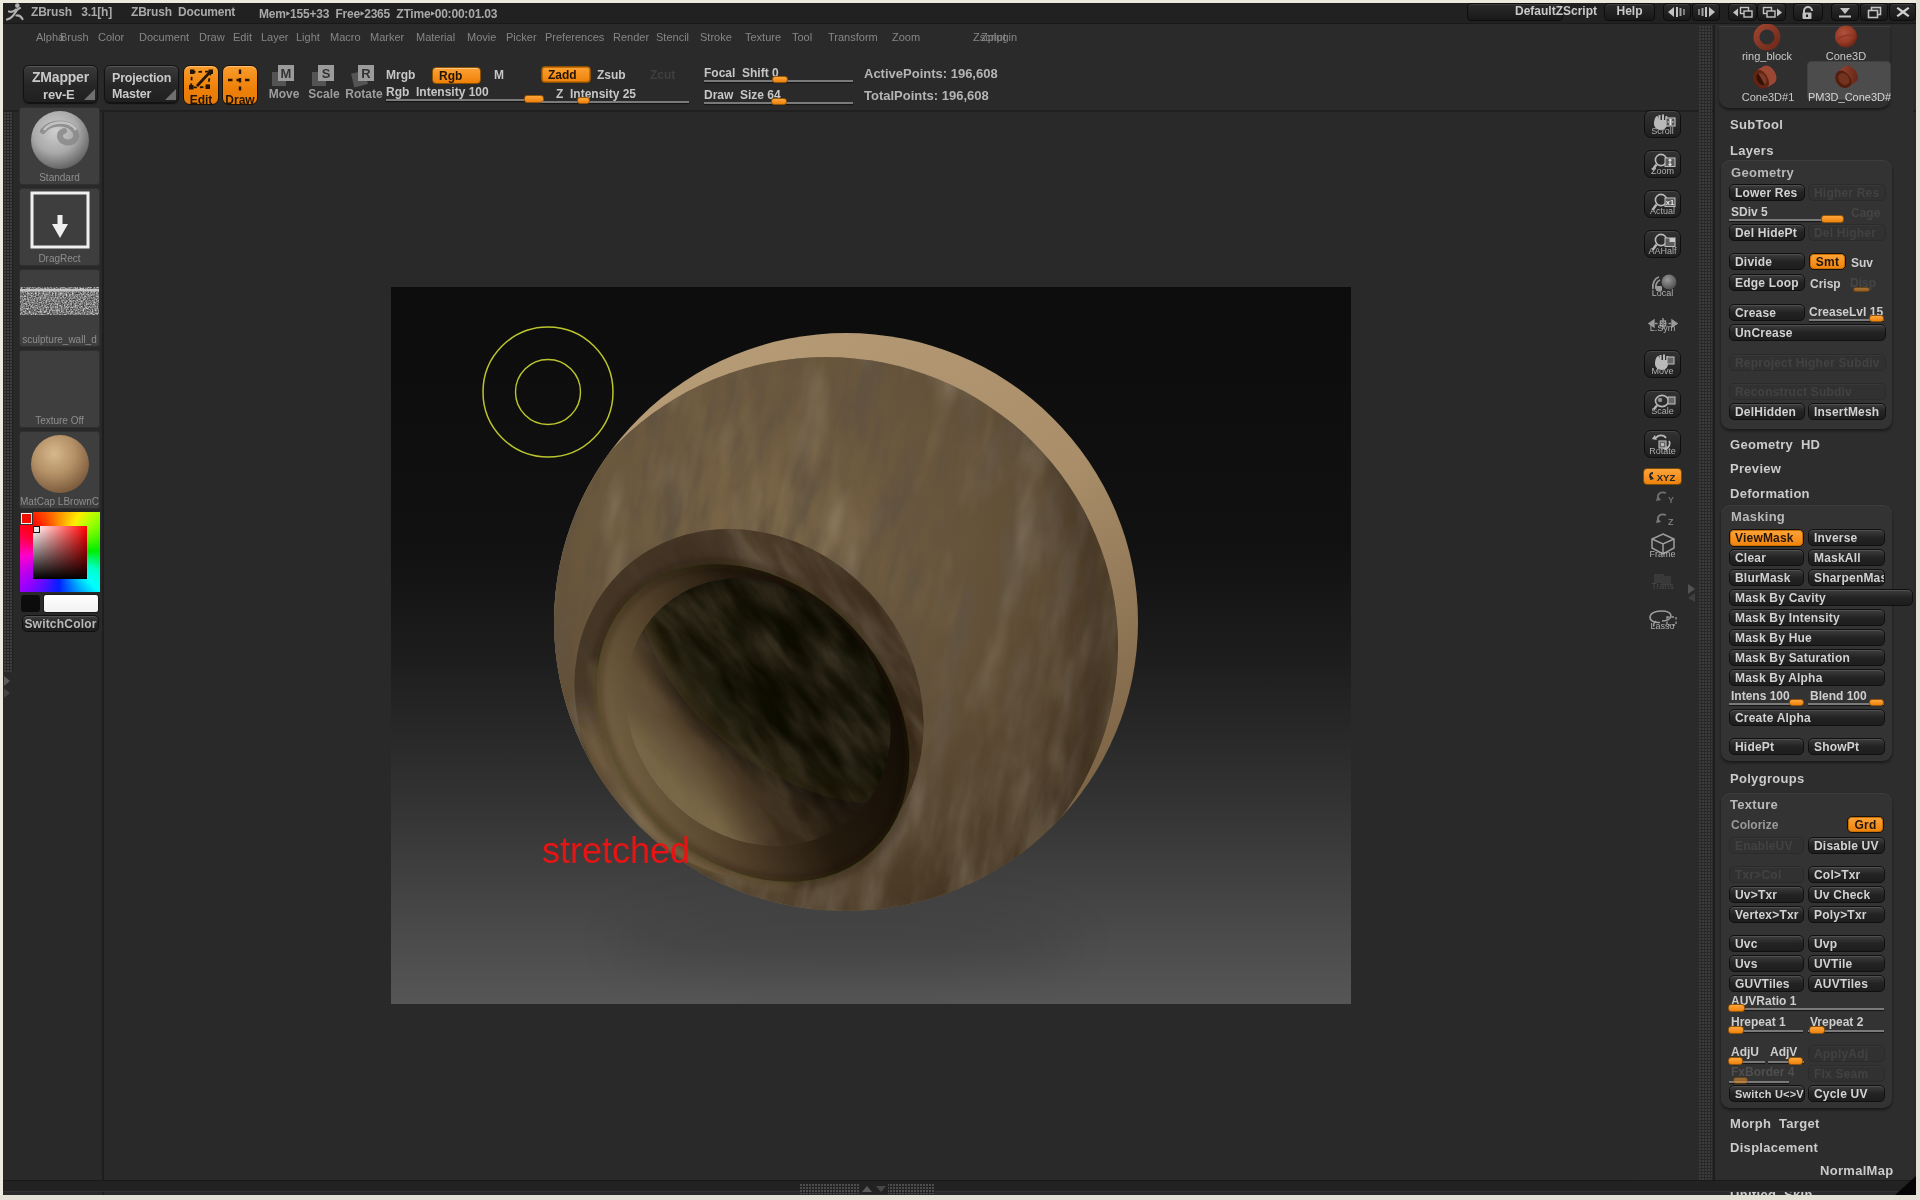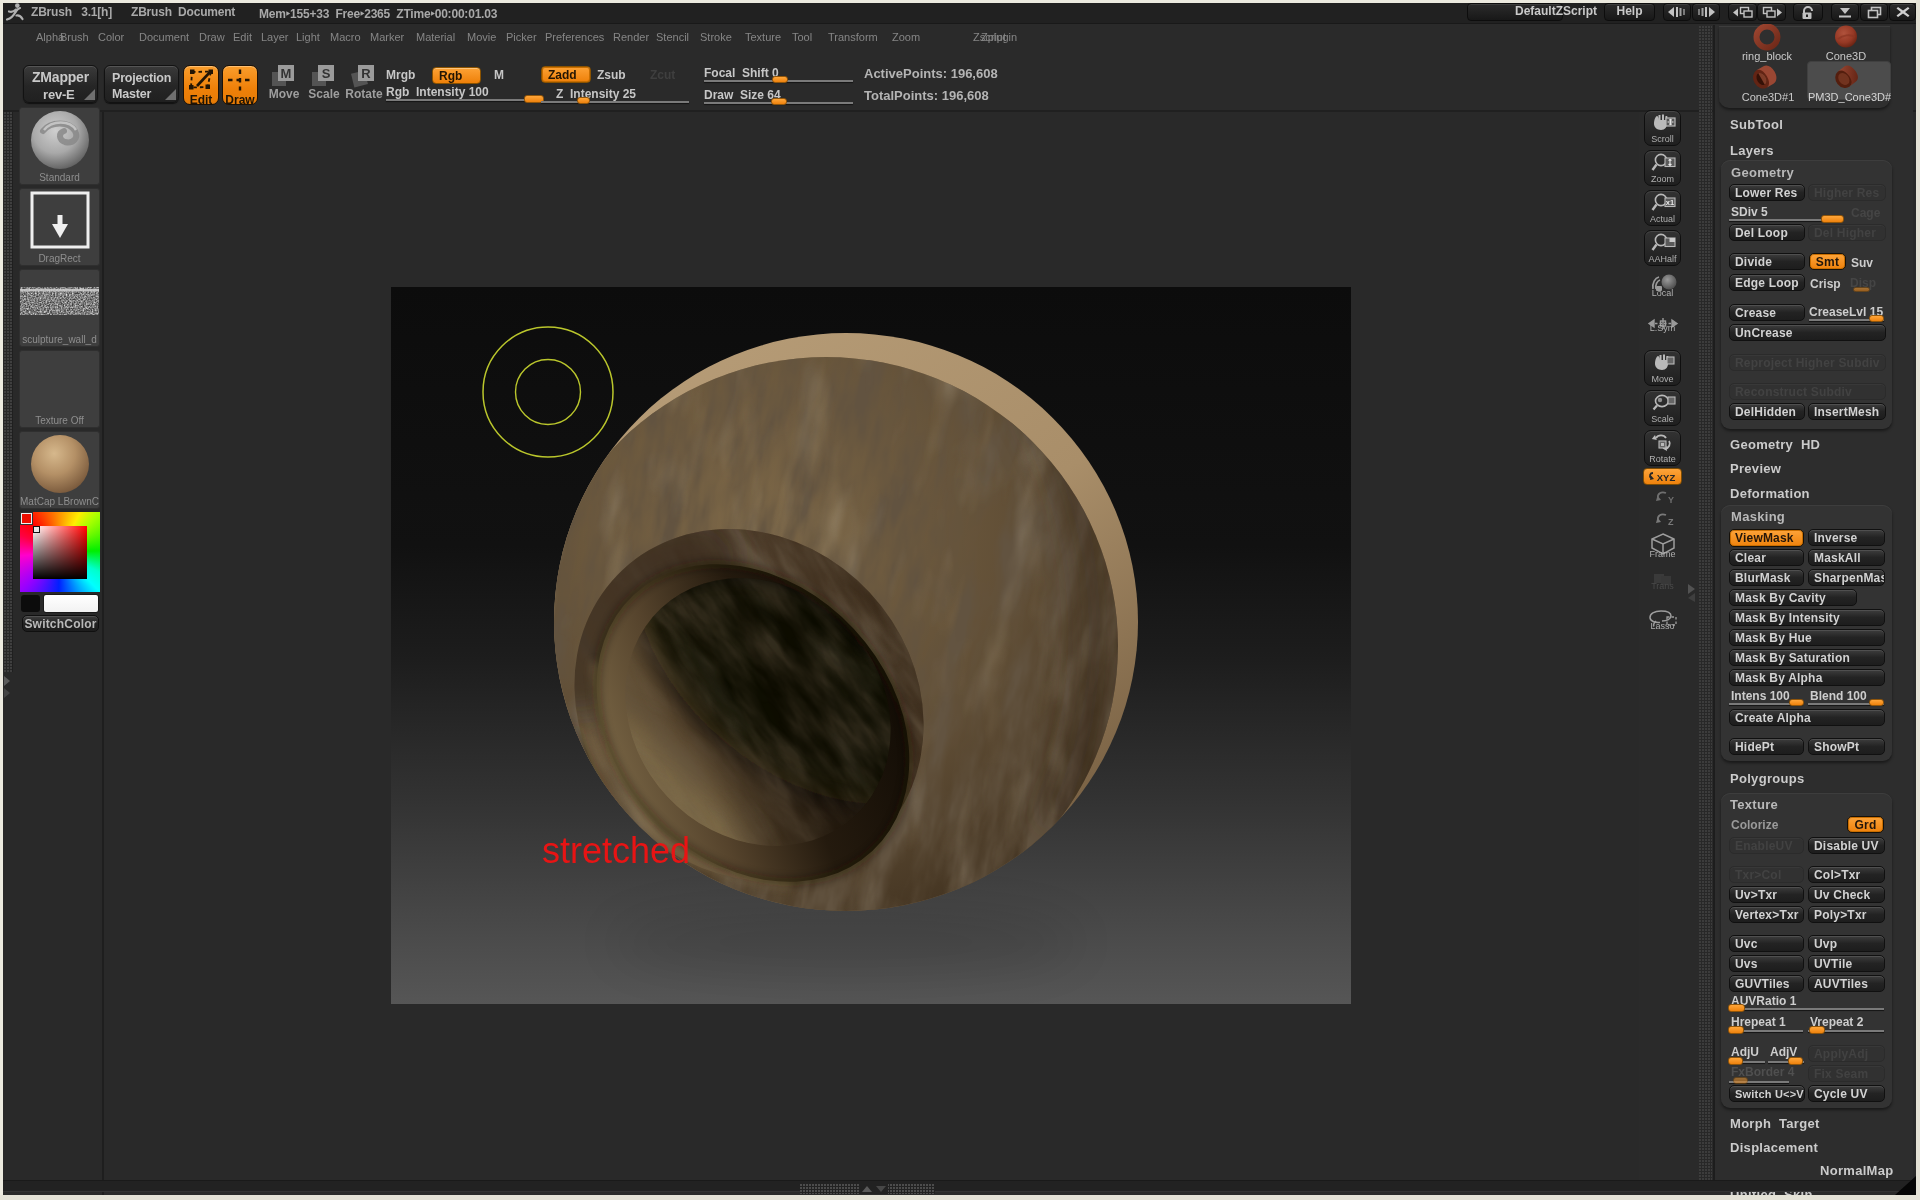--- a/index.html
+++ b/index.html
@@ -27,21 +27,21 @@
 .sm-orange{position:absolute;background:linear-gradient(#fda235,#ee8009);border:1px solid #8a5200;border-radius:4px;color:#231503;font-size:12px;font-weight:bold;padding:1px 0 0 6px;box-shadow:inset 0 1px 0 #ffc479;}
 .lbl{position:absolute;font-size:12px;font-weight:bold;color:#c2c2c2;white-space:pre;}
 .slider-track{position:absolute;height:2px;background:#7a7a7a;box-shadow:0 1px 1px #141414;}
 .knob{position:absolute;background:linear-gradient(#ffa63a,#ee820d);border-radius:3px;border:1px solid #90550a;}
 
 #ltray{position:absolute;left:0;top:112px;width:104px;height:1083px;background:#292929;border-right:2px solid #1e1e1e;}
 .lstrip{position:absolute;left:1px;top:0;width:12px;height:560px;background-image:radial-gradient(circle at 1px 1px,#3f3f3f .9px,transparent 1.1px);background-size:3px 3px;background-color:#272727;border-right:1px solid #1f1f1f;}
 .tile{position:absolute;left:19px;width:81px;height:78px;background:#3e3e3e;border-radius:3px;border:1px solid #2f2f2f;}
 .tile .cap{position:absolute;bottom:1px;left:0;width:100%;text-align:center;font-size:10px;color:#8e8e8e;white-space:nowrap;overflow:hidden;}
 
-.rtb{position:absolute;width:37px;height:36px;background:linear-gradient(#323232,#1f1f1f);border:1px solid #0f0f0f;border-radius:7px;box-shadow:inset 0 1px 0 #464646;text-align:center;}
+.rtb{position:absolute;width:37px;height:28px;background:linear-gradient(#323232,#1f1f1f);border:1px solid #0f0f0f;border-radius:7px;box-shadow:inset 0 1px 0 #464646;text-align:center;}
 .rtb .cap,.rti .cap{position:absolute;bottom:1px;width:100%;left:0;text-align:center;font-size:9px;color:#b0b0b0;}
 .rti{position:absolute;width:37px;text-align:center;}
 
 #rtray{position:absolute;left:1713px;top:25px;width:200px;height:1167px;background:#2d2d2d;border-left:2px solid #1d1d1d;}
 .rstrip{position:absolute;left:1699px;top:26px;width:13px;height:1154px;background-image:radial-gradient(circle at 1px 1px,#3c3c3c .9px,transparent 1.1px);background-size:3px 3px;background-color:#282828;}
 .panel{position:absolute;left:1721px;width:171px;background:#333;border-radius:9px;box-shadow:0 2px 3px rgba(0,0,0,.45),inset 0 1px 0 #3d3d3d;}
 .hdr{position:absolute;font-size:13px;font-weight:bold;color:#cbcbcb;letter-spacing:.3px;white-space:pre;}
 .phdr{position:absolute;font-size:13px;font-weight:bold;color:#b9b9b9;letter-spacing:.3px;}
 .btn{position:absolute;background:linear-gradient(#3d3d3d,#232323 50%,#1d1d1d);border:1px solid #101010;border-radius:5px;box-shadow:inset 0 1px 0 #4f4f4f;color:#d2d2d2;font-size:12px;font-weight:bold;padding:1px 0 0 5px;white-space:nowrap;overflow:hidden;letter-spacing:.2px;}
 .btn.dis{background:#313131;border-color:#2b2b2b;box-shadow:inset 0 1px 0 #383838;color:#424242;}
@@ -598,21 +598,21 @@
 <div class="hdr" style="left:1730px;top:117px;">SubTool</div>
 <div class="hdr" style="left:1730px;top:143px;">Layers</div>
 <div class="panel" style="top:160px;height:269px;"></div>
 <div class="phdr" style="left:1731px;top:165px;">Geometry</div>
 <div class="btn " style="left:1729px;top:184px;width:76px;height:17px;">Lower  Res</div>
 <div class="btn dis" style="left:1808px;top:184px;width:78px;height:17px;">Higher  Res</div>
 <div class="lbl" style="left:1731px;top:205px;font-size:12px;color:#cdcdcd;font-weight:bold;">SDiv 5</div>
 <div class="slider-track" style="left:1729px;top:219px;width:114px;"></div>
 <div class="knob" style="left:1821px;top:215px;width:23px;height:8px;"></div>
 <div class="lbl" style="left:1851px;top:206px;font-size:12px;color:#454545;font-weight:bold;">Cage</div>
-<div class="btn " style="left:1729px;top:224px;width:76px;height:17px;">Del  Loop</div>
+<div class="btn " style="left:1729px;top:224px;width:76px;height:17px;">Del  HidePt</div>
 <div class="btn dis" style="left:1808px;top:224px;width:78px;height:17px;">Del  Higher</div>
 <div class="btn " style="left:1729px;top:253px;width:76px;height:17px;">Divide</div>
 <div class="btn on ctr" style="left:1809px;top:253px;width:37px;height:17px;">Smt</div>
 <div class="lbl" style="left:1851px;top:256px;font-size:12px;color:#cdcdcd;font-weight:bold;">Suv</div>
 <div class="btn " style="left:1729px;top:274px;width:76px;height:17px;">Edge  Loop</div>
 <div class="lbl" style="left:1810px;top:277px;font-size:12px;color:#cdcdcd;font-weight:bold;">Crisp</div>
 <div class="lbl" style="left:1850px;top:276px;font-size:12px;color:#454545;font-weight:bold;">Disp</div>
 <div class="knob" style="left:1853px;top:287px;width:17px;height:5px;opacity:.55;"></div>
 <div class="btn " style="left:1729px;top:304px;width:76px;height:17px;">Crease</div>
 <div class="lbl" style="left:1809px;top:305px;font-size:12px;color:#cdcdcd;font-weight:bold;">CreaseLvl 15</div>
@@ -627,21 +627,21 @@
 <div class="hdr" style="left:1730px;top:461px;">Preview</div>
 <div class="hdr" style="left:1730px;top:486px;">Deformation</div>
 <div class="panel" style="top:505px;height:256px;"></div>
 <div class="phdr" style="left:1731px;top:509px;">Masking</div>
 <div class="btn on" style="left:1729px;top:529px;width:75px;height:18px;">ViewMask</div>
 <div class="btn " style="left:1808px;top:529px;width:77px;height:17px;">Inverse</div>
 <div class="btn " style="left:1729px;top:549px;width:75px;height:17px;">Clear</div>
 <div class="btn " style="left:1808px;top:549px;width:77px;height:17px;">MaskAll</div>
 <div class="btn " style="left:1729px;top:569px;width:75px;height:17px;">BlurMask</div>
 <div class="btn " style="left:1808px;top:569px;width:77px;height:17px;">SharpenMask</div>
-<div class="btn " style="left:1729px;top:589px;width:128px;height:17px;">Mask  By  Cavity</div>
+<div class="btn " style="left:1729px;top:589px;width:184px;height:17px;">Mask  By  Cavity</div>
 <div class="btn " style="left:1729px;top:609px;width:156px;height:17px;">Mask  By  Intensity</div>
 <div class="btn " style="left:1729px;top:629px;width:156px;height:17px;">Mask  By  Hue</div>
 <div class="btn " style="left:1729px;top:649px;width:156px;height:17px;">Mask  By  Saturation</div>
 <div class="btn " style="left:1729px;top:669px;width:156px;height:17px;">Mask  By  Alpha</div>
 <div class="lbl" style="left:1731px;top:689px;font-size:12px;color:#cdcdcd;font-weight:bold;">Intens 100</div>
 <div class="slider-track" style="left:1729px;top:703px;width:74px;"></div>
 <div class="knob" style="left:1789px;top:699px;width:15px;height:7px;"></div>
 <div class="lbl" style="left:1810px;top:689px;font-size:12px;color:#cdcdcd;font-weight:bold;">Blend 100</div>
 <div class="slider-track" style="left:1808px;top:703px;width:76px;"></div>
 <div class="knob" style="left:1869px;top:699px;width:15px;height:7px;"></div>

